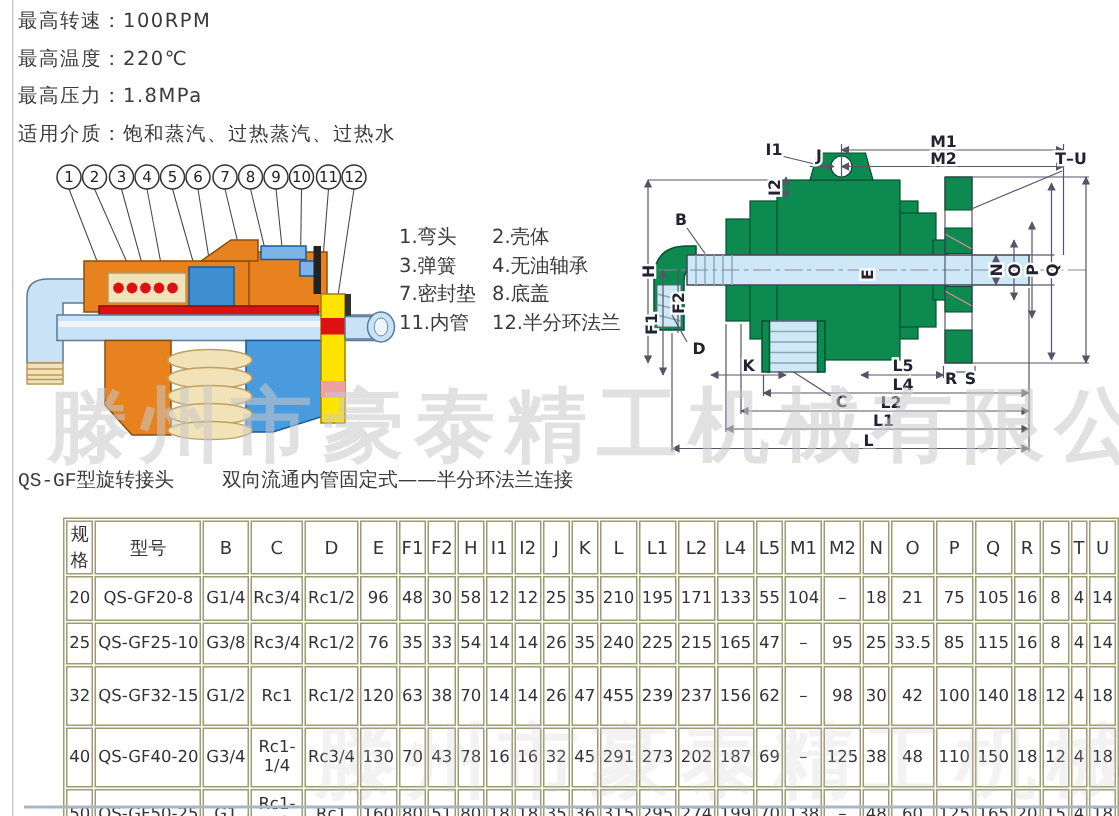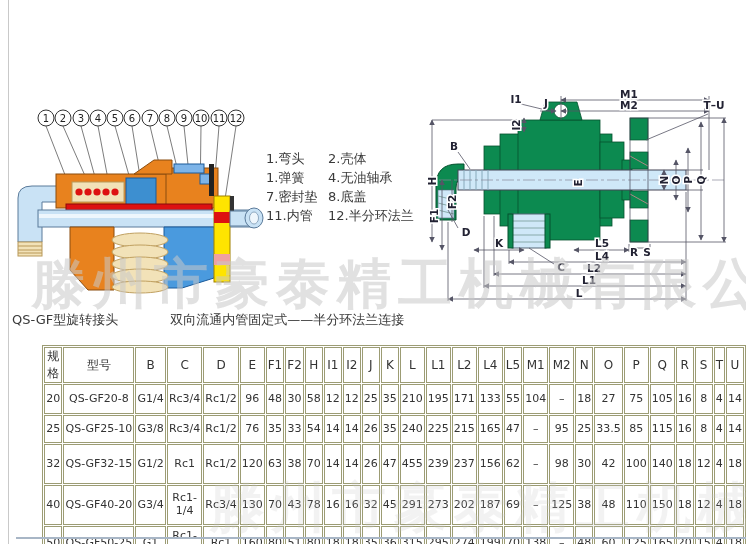--- a/index.html
+++ b/index.html
@@ -15,21 +15,21 @@
   .parts-list .row{display:flex;height:19px;line-height:19px;}
   .parts-list .c1{width:62px;}
   .parts-list .c2{width:108px;}
 
   .watermark{position:absolute;white-space:nowrap;color:#c9c9c9;pointer-events:none;z-index:6;
              font-size:54px;letter-spacing:7px;font-weight:bold;}
   .wm-mid{left:32px;top:248px;opacity:.55;}
   .wm-bottom{left:210px;top:472px;opacity:.22;}
 
   .caption{position:absolute;left:12px;top:311px;font-size:13px;color:#3a3a3a;}
-  .caption .model{margin-right:48px;}
+  .caption .model{margin-right:28px;font-family:Liberation Mono, monospace;}
 
   .svg-cutaway{position:absolute;left:14px;top:102px;}
   .svg-drawing{position:absolute;left:424px;top:90px;}
 
   table.spec{position:absolute;left:42px;top:345px;border-collapse:separate;border-spacing:1px;
              table-layout:fixed;background:#fff;border:1px solid #9c9c74;}
   table.spec th,table.spec td{border:1px solid #9c9c74;text-align:center;vertical-align:middle;
              padding:0 1px;font-weight:normal;color:#333;background:#fff;overflow:hidden;}
   table.spec th{font-size:12px;}
   table.spec td{font-size:11px;line-height:1.15;}
@@ -43,20 +43,26 @@
 
   text.dim{font-size:10.5px;font-weight:bold;fill:#223;paint-order:stroke;stroke:#fff;stroke-width:3px;}
   text.callout{font-size:10px;fill:#222;}
 </style>
 </head>
 <body>
 
 <div id="page">
   <div id="page-border-left"></div>
 
+  <div class="specs">
+    <div>最高转速：100RPM</div>
+    <div>最高温度：220℃</div>
+    <div>最高压力：1.8MPa</div>
+    <div>适用介质：饱和蒸汽、过热蒸汽、过热水</div>
+  </div>
 
   <svg class="svg-cutaway" width="252" height="202" viewBox="0 0 252 202">
 
     <g stroke="#444" stroke-width="0.7">
       <line x1="32" y1="24" x2="60" y2="96"></line>
       <line x1="49" y1="24" x2="72" y2="76"></line>
       <line x1="67" y1="24" x2="84" y2="86"></line>
       <line x1="84" y1="24" x2="96" y2="88"></line>
       <line x1="101" y1="24" x2="118" y2="84"></line>
       <line x1="118" y1="24" x2="130" y2="100"></line>
@@ -155,21 +161,21 @@
       <text class="callout" x="222" y="19.5" text-anchor="middle">12</text>
     </g>
   </svg>
 
   <div class="parts-list">
     <div class="row">
         <span class="c1">1.弯头</span>
         <span class="c2">2.壳体</span>
       </div>
     <div class="row">
-        <span class="c1">1.弹簧</span>
+        <span class="c1">3.弹簧</span>
         <span class="c2">4.无油轴承</span>
       </div>
     <div class="row">
         <span class="c1">7.密封垫</span>
         <span class="c2">8.底盖</span>
       </div>
     <div class="row">
         <span class="c1">11.内管</span>
         <span class="c2">12.半分环法兰</span>
       </div>
@@ -390,21 +396,21 @@
           <td>25</td>
           <td>35</td>
           <td>210</td>
           <td>195</td>
           <td>171</td>
           <td>133</td>
           <td>55</td>
           <td>104</td>
           <td>–</td>
           <td>18</td>
-          <td>27</td>
+          <td>21</td>
           <td>75</td>
           <td>105</td>
           <td>16</td>
           <td>8</td>
           <td>4</td>
           <td>14</td>
         </tr>
         <tr>
           <td class="nowrap">25</td>
           <td class="nowrap">QS-GF25-10</td>

